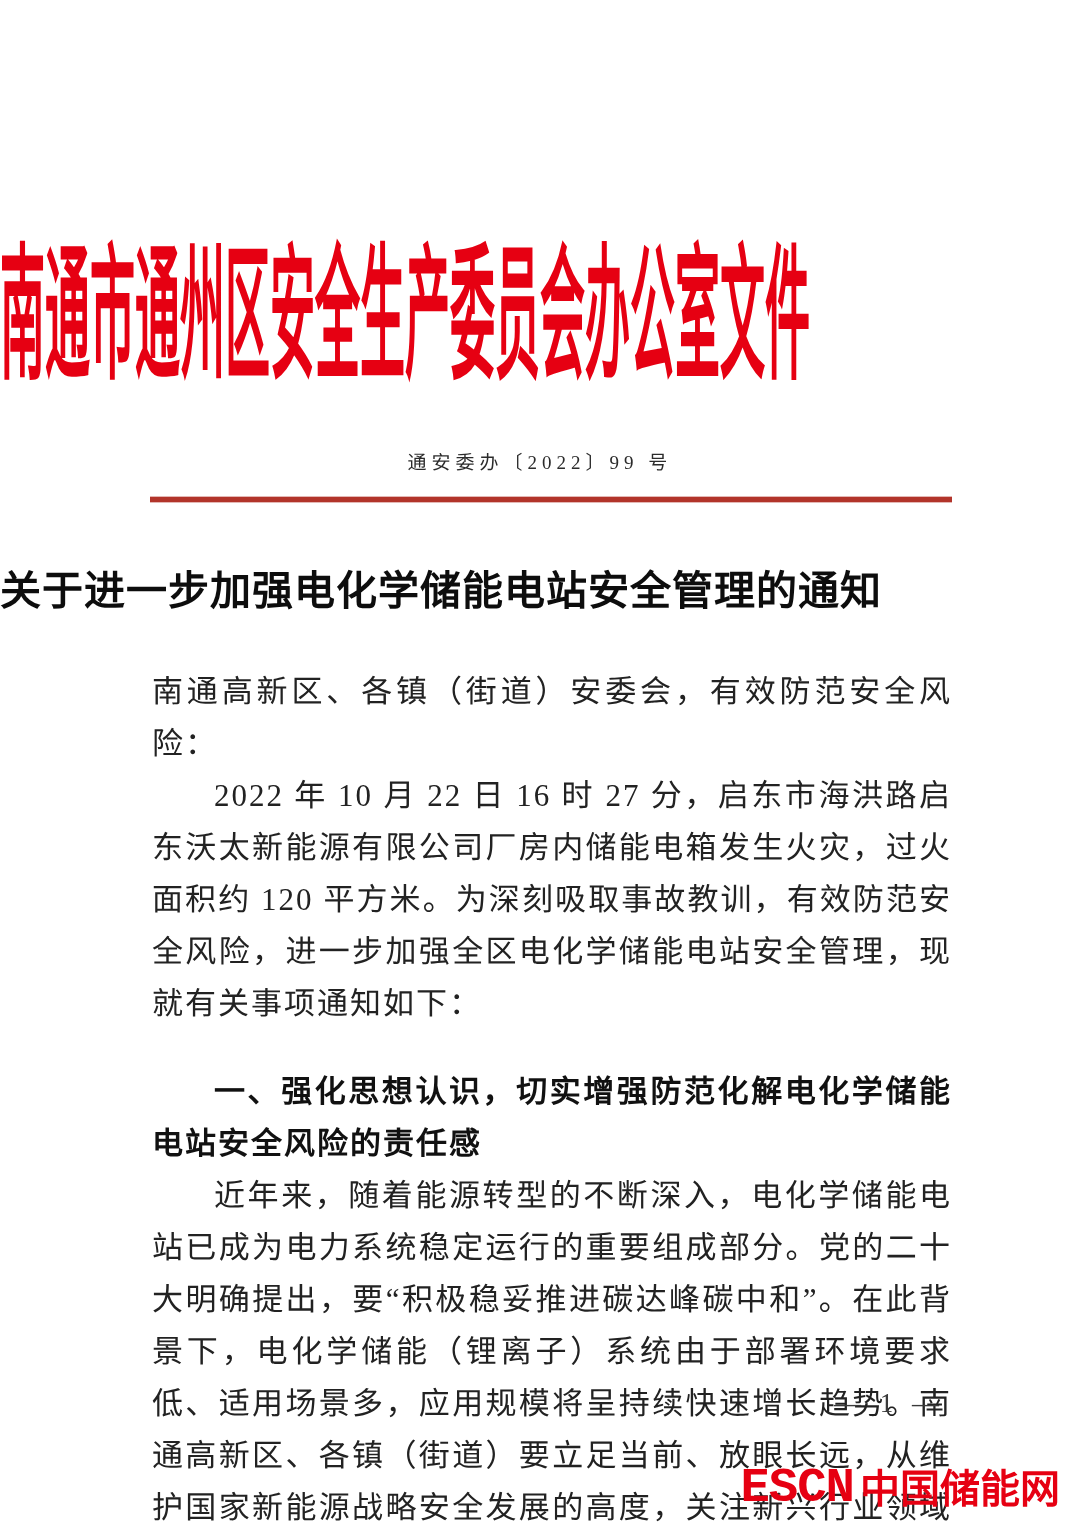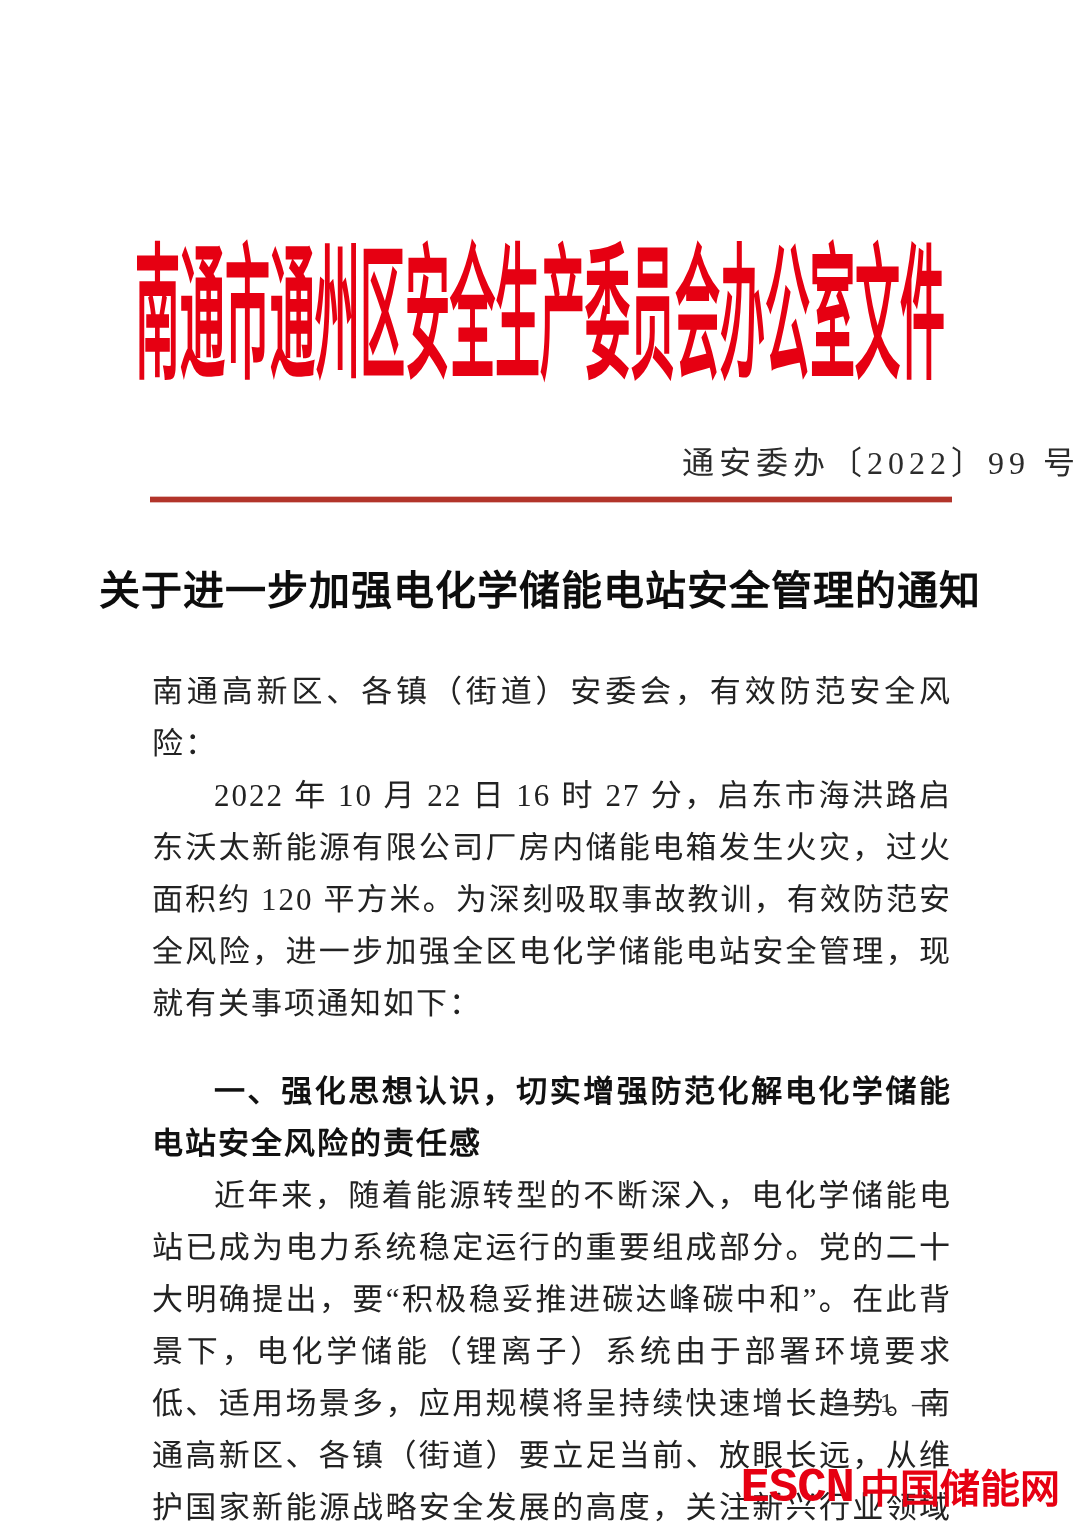--- a/index.html
+++ b/index.html
@@ -22,55 +22,54 @@
     height:1529px;
     margin:0 auto;
     background:#ffffff;
     overflow:hidden;
   }
   
   .banner{
     margin-top:242px;
     height:152px;
     display:flex;
-    justify-content:center;
     align-items:center;
     overflow:visible;
   }
   .banner-text{
     font-family:"Liberation Serif","DejaVu Serif",serif;
     font-weight:700;
     font-size:45px;
     line-height:1;
     color:var(--banner_red);
     white-space:nowrap;
     transform:scaleY(3.25);
     transform-origin:center center;
     letter-spacing:0px;
   }
   
   .doc-number{
     margin-top:52px;
-    text-align:right;
-    font-size:32px;
+    text-align:center;
+    font-size:19px;
     line-height:34px;
     letter-spacing:5px;
     color:#2b2b2b;
   }
   
   .red-rule{
     margin:17px 128px 0 150px;
     height:5px;
     background:var(--rule_red);
     box-shadow:0 1px 0 rgba(178,52,42,0.35), 0 -1px 0 rgba(178,52,42,0.35);
   }
   
   .title{
     margin-top:64px;
-    text-align:center;
+    text-align:left;
     font-family:"Liberation Serif","DejaVu Serif",serif;
     font-weight:700;
     font-size:41px;
     line-height:50px;
     letter-spacing:1px;
     color:var(--title_ink);
   }
   
   .body{
     margin:50px 128px 0 152px;

